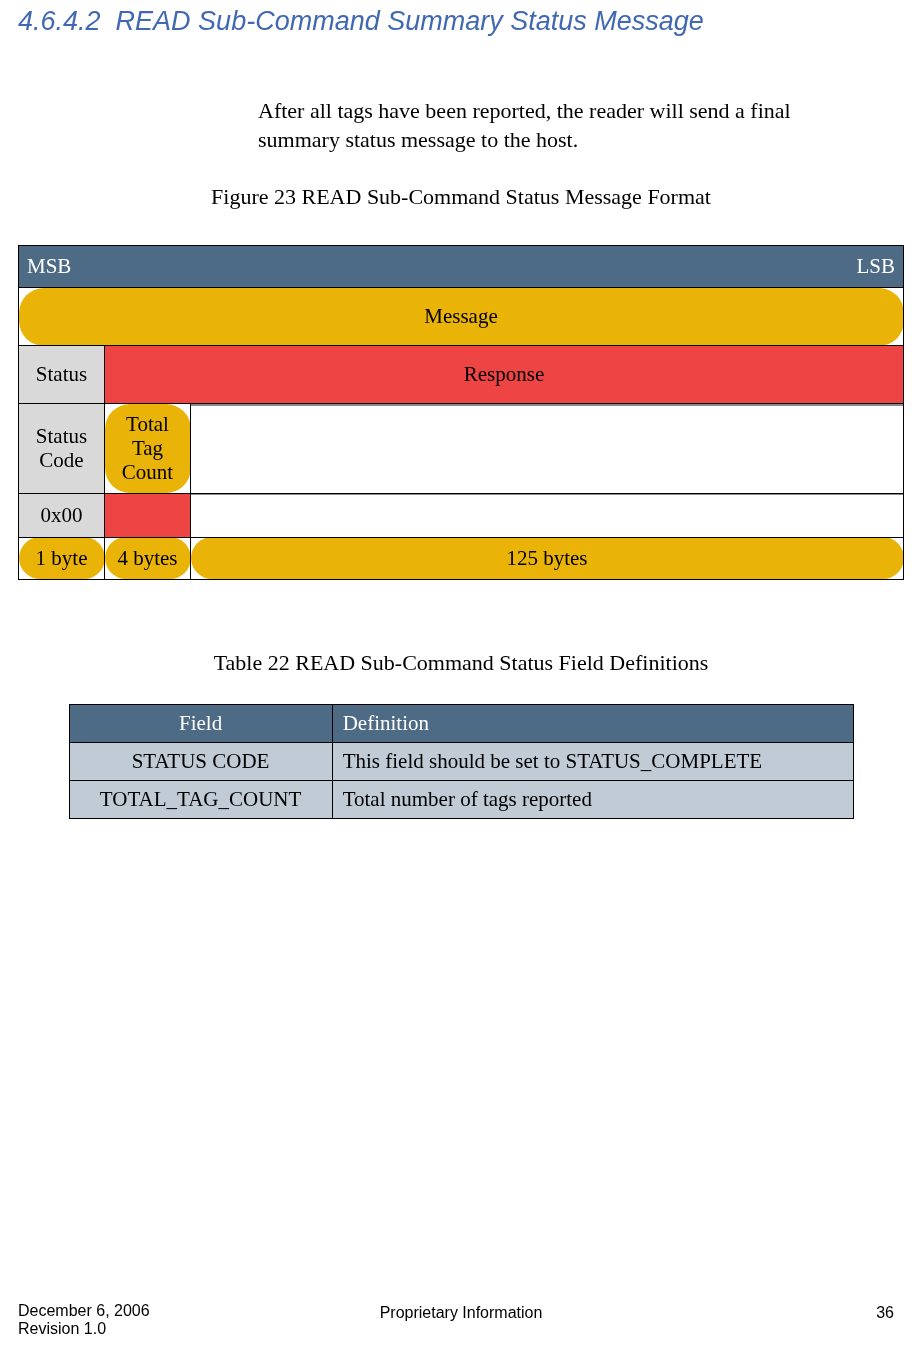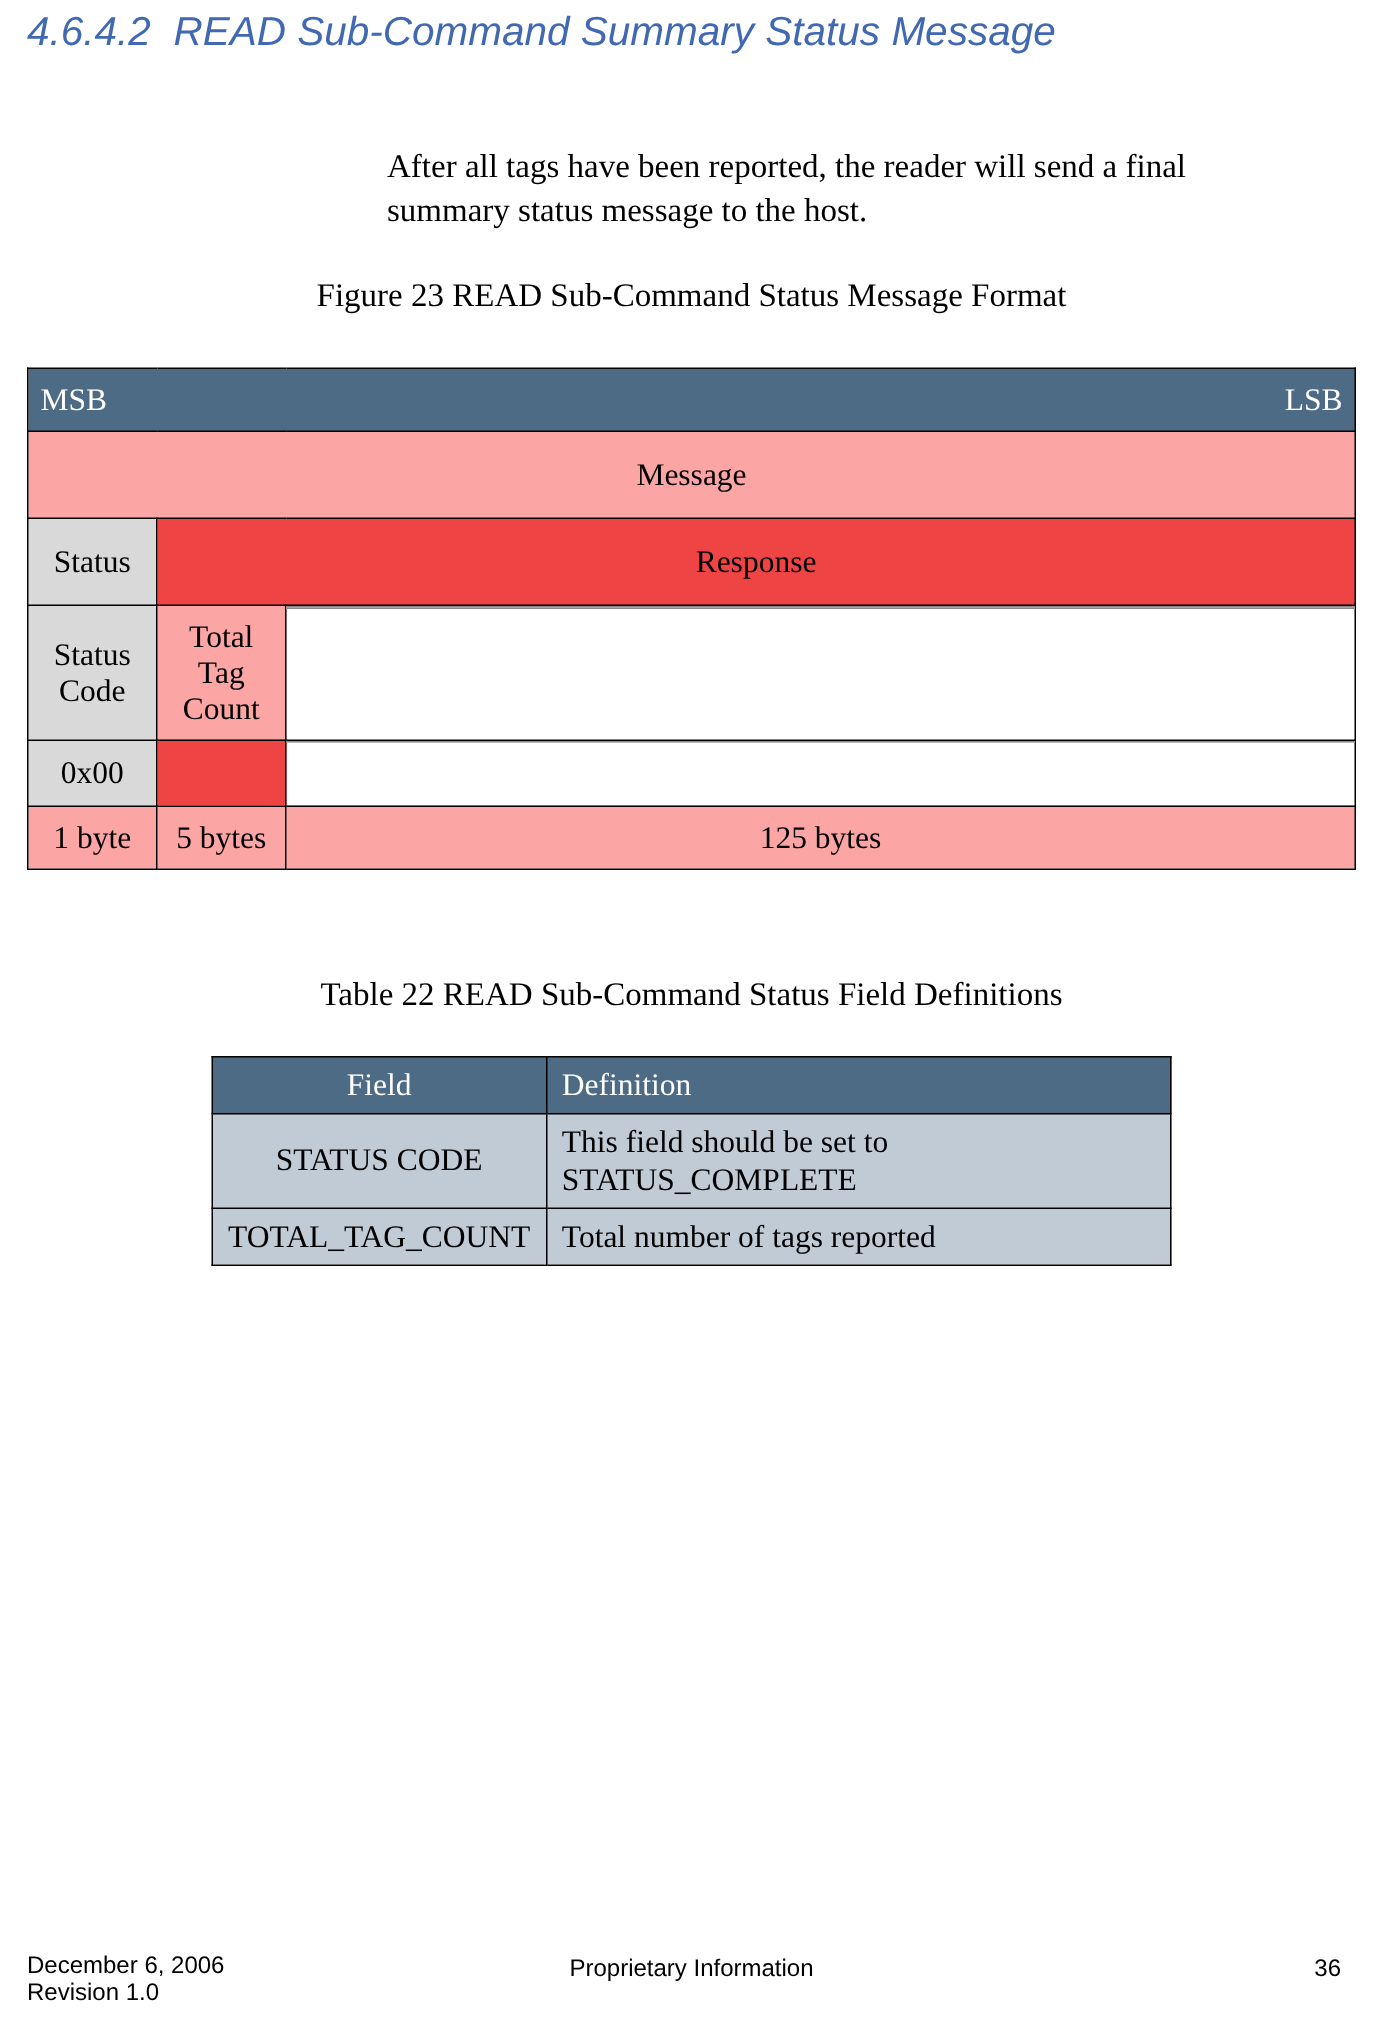--- a/index.html
+++ b/index.html
@@ -61,21 +61,22 @@
     }
     .hdr-dark {
       background: #4e6b85;
       color: #fff;
     }
     .hdr-dark-row td {
       border-left: 1px solid #000;
       border-right: 1px solid #000;
     }
     .cell-light {
-      background: #fca5a5;
+      background: #eab308;
+      border-radius: 25px;
     }
     .cell-midgrey {
       background: #d9d9d9;
     }
     .cell-white {
       background: #ef4444;
     }
     .msb-lsb {
       padding-left: 8px !important;
       padding-right: 8px !important;
@@ -110,21 +111,21 @@
     .stripe-b { background: #c1cbd6; }
 
     .table-caption {
       text-align: center;
       font-size: 22px;
       margin-bottom: 28px;
     }
     .def-table {
       border-collapse: collapse;
       margin: 0 auto;
-      width: 640px;
+      width: 785px;
     }
     .def-table th, .def-table td {
       border: 1px solid #000;
       padding: 6px 10px;
       font-size: 21px;
       font-weight: normal;
       vertical-align: middle;
     }
     .def-table th.hdr {
       background: #4e6b85;
@@ -226,21 +227,21 @@
     <td class="cell-white"></td>
     <td class="striped">
       <div class="striped-inner">
         <div class="stripe stripe-a" style="flex:0.5"></div>
         <div class="stripe stripe-b"></div>
       </div>
     </td>
   </tr>
   <tr>
     <td class="cell-light">1 byte</td>
-    <td class="cell-light">5 bytes</td>
+    <td class="cell-light">4 bytes</td>
     <td class="cell-light">125 bytes</td>
   </tr>
 </tbody>
   </table>
 
 <p class="table-caption">Table 22 READ Sub-Command Status Field Definitions</p>
 
 <table class="def-table">
   <tbody>
       <tr>

